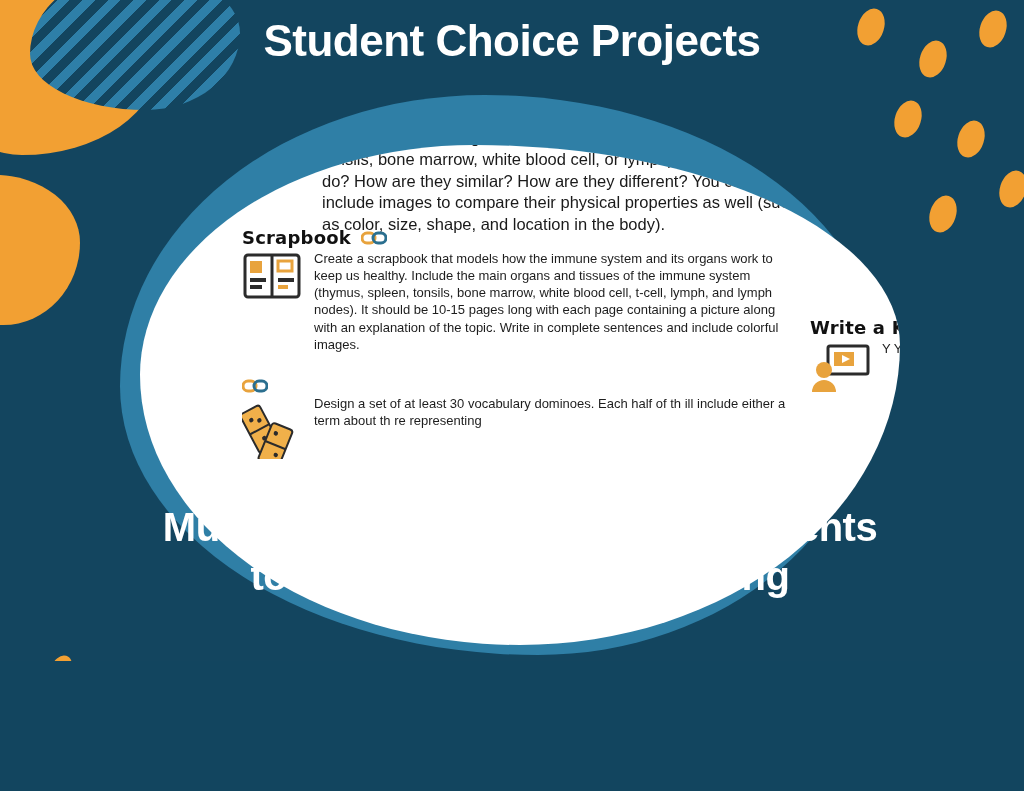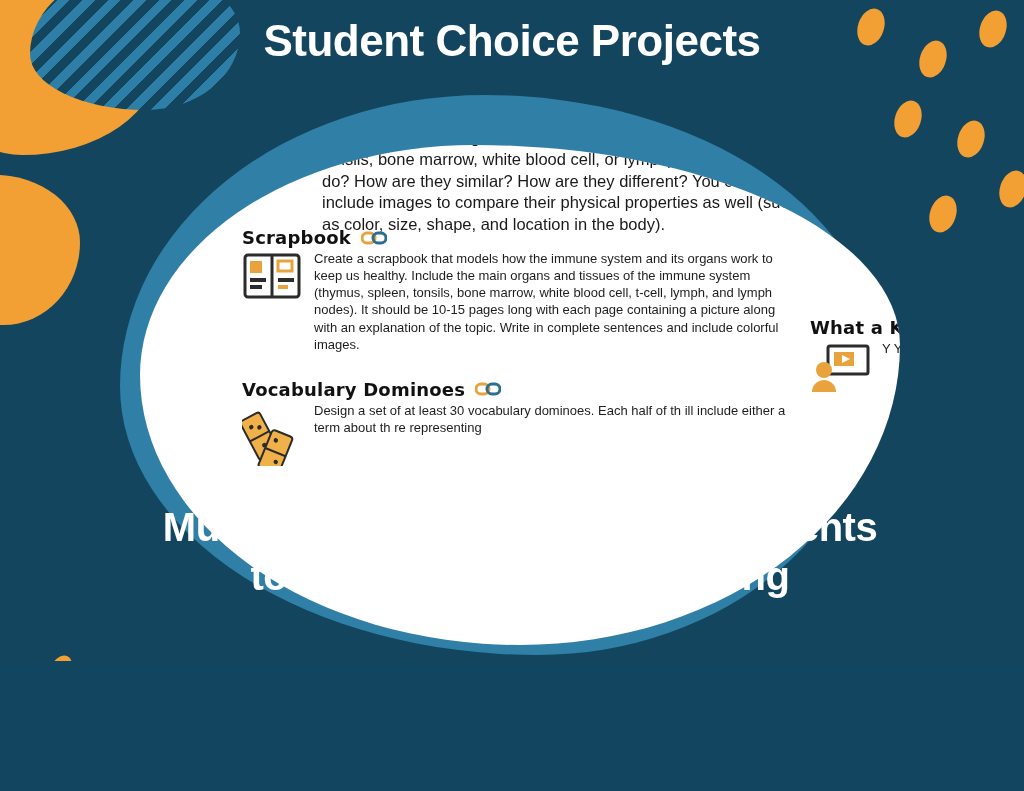--- a/index.html
+++ b/index.html
@@ -239,21 +239,20 @@
                 <rect x="36" y="28" width="16" height="4" fill="#2b2b2b"></rect>
                 <rect x="36" y="35" width="10" height="4" fill="#e8a33d"></rect>
               </svg>
             </div>
             <div class="entry-text">Create a scrapbook that models how the immune system and its organs work to keep us healthy. Include the main organs and tissues of the immune system (thymus, spleen, tonsils, bone marrow, white blood cell, t-cell, lymph, and lymph nodes). It should be 10-15 pages long with each page containing a picture along with an explanation of the topic. Write in complete sentences and include colorful images.</div>
           </div>
         </div>
 
         <div class="entry" style="margin-top:26px; margin-left:62px;">
           <div class="entry-head">
-            <span class="entry-title">Vocabulary Dominoes</span>
             <span class="link-icon">
               <svg viewBox="0 0 26 14" width="26" height="14" aria-hidden="true">
                 <rect x="1" y="2" width="13" height="10" rx="5" fill="none" stroke="#e8a33d" stroke-width="3"></rect>
                 <rect x="12" y="2" width="13" height="10" rx="5" fill="none" stroke="#2b6f8f" stroke-width="3"></rect>
               </svg>
             </span>
           </div>
           <div class="entry-body">
             <div class="entry-icon">
               <svg viewBox="0 0 60 64" width="60" height="64" aria-hidden="true">
@@ -271,21 +270,21 @@
                   <circle cx="39" cy="59" r="2.2" fill="#2b2b2b"></circle>
                 </g>
               </svg>
             </div>
             <div class="entry-text">Design a set of at least 30 vocabulary dominoes. Each half of th                 ill include either a term about th                              re representing</div>
           </div>
         </div>
 
         <div class="entry col-right" style="top:190px;">
           <div class="entry-head">
-            <span class="entry-title">What a K</span>
+            <span class="entry-title">Write a K</span>
           </div>
           <div class="entry-body">
             <div class="entry-icon">
               <svg viewBox="0 0 60 56" width="60" height="56" aria-hidden="true">
                 <rect x="18" y="6" width="40" height="28" rx="2" fill="none" stroke="#2b2b2b" stroke-width="3"></rect>
                 <rect x="24" y="12" width="20" height="14" fill="#e8a33d"></rect>
                 <polygon points="32,15 32,23 40,19" fill="#ffffff"></polygon>
                 <circle cx="14" cy="30" r="8" fill="#e8a33d"></circle>
                 <path d="M2 52 a12 12 0 0 1 24 0 z" fill="#e8a33d"></path>
               </svg>

